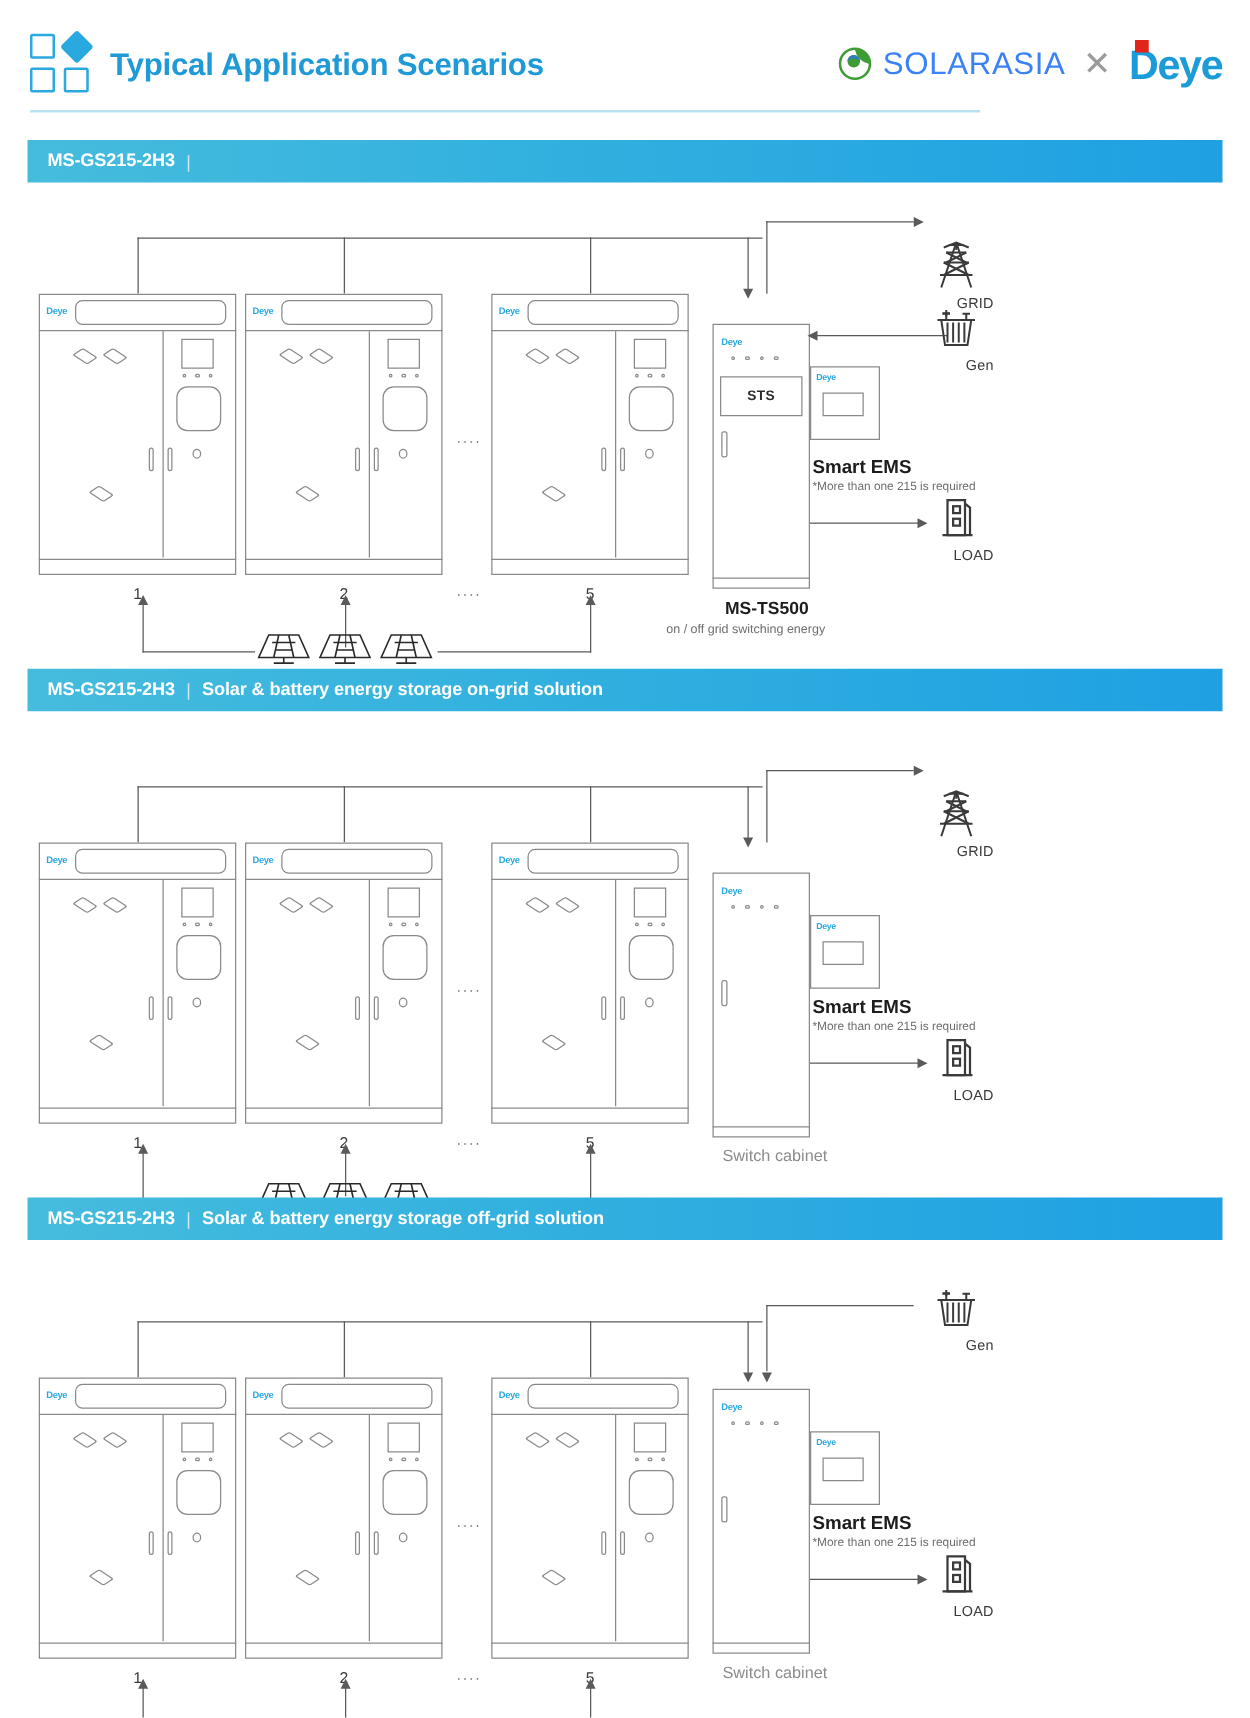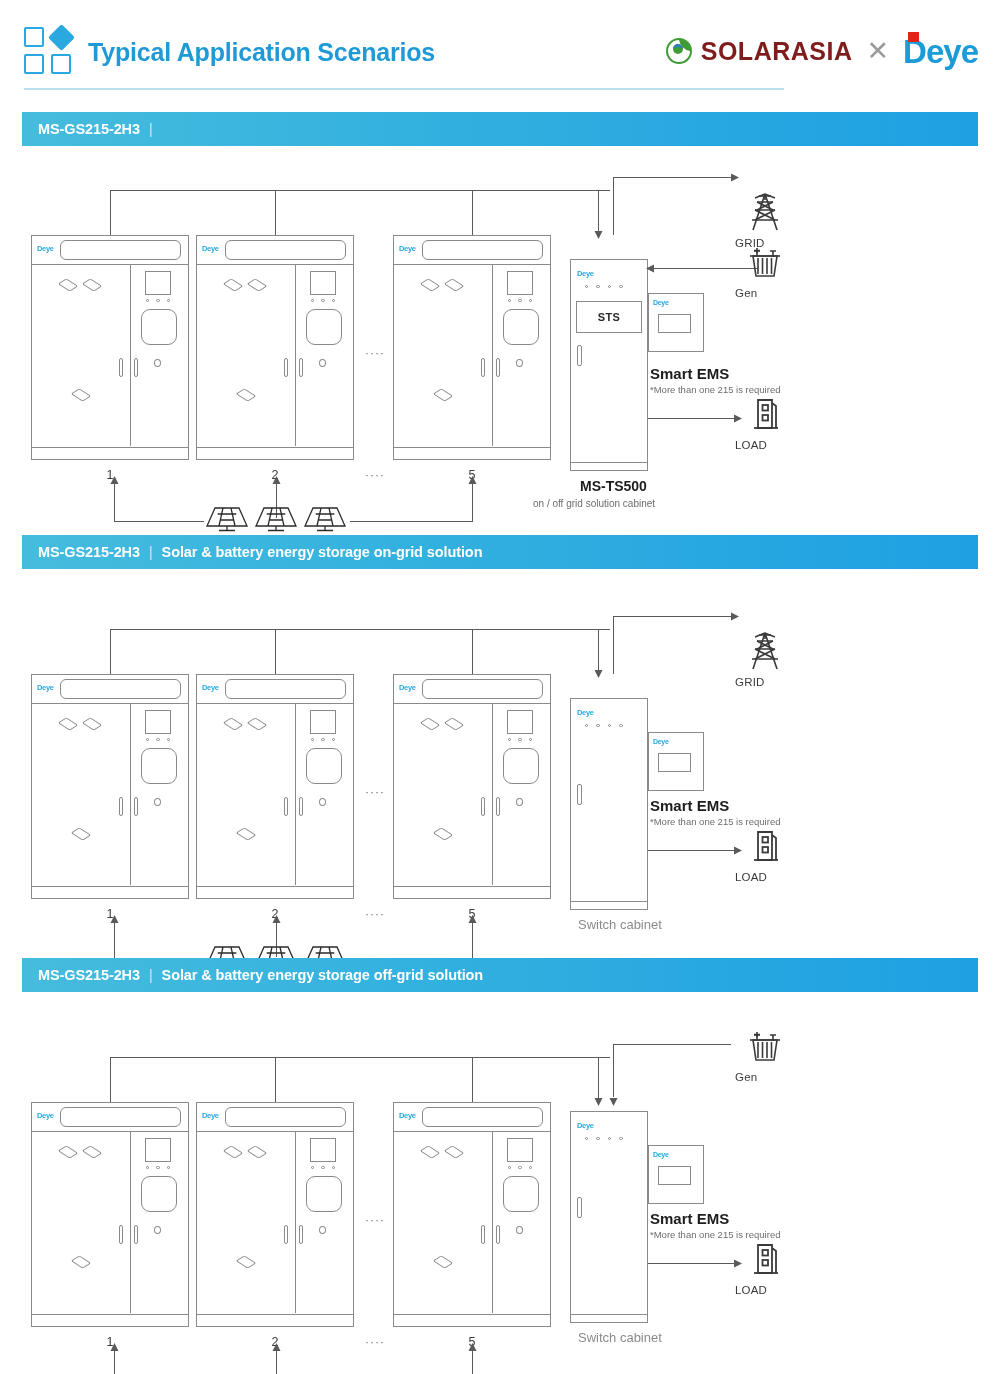--- a/index.html
+++ b/index.html
@@ -31,21 +31,21 @@
   }
   .title-rule {
     position: absolute; left: 24px; top: 88px; width: 760px; height: 1.5px;
     background: #b9e1f2;
   }
 
   
   .brand-row { position: absolute; right: 22px; top: 28px; height: 46px; display: flex; align-items: center; gap: 14px; }
   .solarasia { display: flex; align-items: center; gap: 7px; }
   .sa-mark { width: 30px; height: 30px; position: relative; }
-  .sa-text { font-size: 25px; font-weight: bold; color: #7f1d1d; letter-spacing: 0.5px; }
+  .sa-text { font-size: 25px; font-weight: normal; color: #3b82f6; letter-spacing: 0.5px; }
   .cross-mark { font-size: 27px; color: #9b9b9b; font-weight: 300; }
   .deye { position: relative; display: flex; align-items: center; }
   .deye-text { font-size: 33px; font-weight: bold; color: #1b9cd8; letter-spacing: -1px; line-height: 1; }
   .deye-dot { position: absolute; left: 5px; top: -3px; width: 11px; height: 10px; background: #e1251b; }
 
   
   .section { position: absolute; left: 0; width: 1000px; }
   .sec-bar {
     position: absolute; left: 22px; top: 0; width: 956px; height: 34px;
     background: linear-gradient(90deg, #46bcdd 0%, #31b0df 45%, #1fa0e2 100%);
@@ -118,21 +118,21 @@
   .cap-sub { position: absolute; font-size: 10px; color: #6d6d6d; white-space: nowrap; }
   .cap-grey { position: absolute; font-size: 13px; color: #8b8b8b; white-space: nowrap; }
   .ellipsis { position: absolute; font-size: 12px; color: #6d6d6d; letter-spacing: 1px; }
 
   
   .wire { position: absolute; background: #5a5a5a; }
   .wire.h { height: 1.1px; }
   .wire.v { width: 1.1px; }
 
   
-  .ep { position: absolute; width: 60px; text-align: left; }
+  .ep { position: absolute; width: 60px; text-align: right; }
   .ep .lbl { font-size: 11.5px; color: #3a3a3a; margin-top: 3px; letter-spacing: 0.2px; }
   .ep svg { display: block; margin: 0 auto; }
 
   
   .pv { position: absolute; width: 50px; text-align: center; }
   .pv .lbl { font-size: 11.5px; color: #3a3a3a; margin-top: 2px; }
 </style>
 </head>
 <body>
 
@@ -269,21 +269,21 @@
           <i></i>
           <i></i>
         </div>
       <div class="stsbox">
         <span>STS</span>
       </div>
       <span class="handle"></span>
       <div class="base"></div>
     </div>
     <div class="cap-strong" style="left:580px; top:332px;">MS-TS500</div>
-    <div class="cap-sub" style="left:533px; top:352px;">on / off grid solution cabinet</div>
+    <div class="cap-sub" style="left:533px; top:352px;">on / off grid switching energy</div>
 
     <div class="ems" style="left:648px; top:147px;">
       <div class="body"></div>
       <div class="deyelbl">Deye</div>
       <div class="scr"></div>
     </div>
     <div class="ems-title" style="left:650px; top:219px;">Smart EMS</div>
     <div class="ems-note" style="left:650px; top:238px;">*More than one 215 is required</div>
 
     <div class="wire h" style="left:648px; top:122px; width:110px;"></div>

